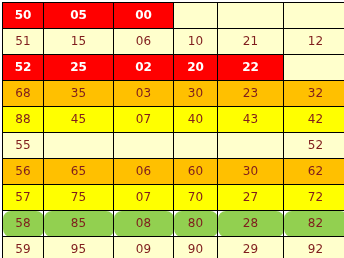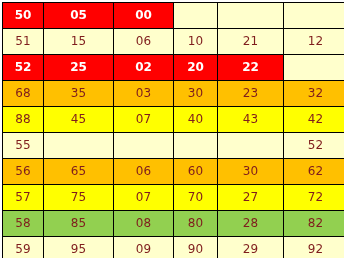--- a/index.html
+++ b/index.html
@@ -49,21 +49,21 @@
   table.number-grid td.c1 { width: 69px; }
   table.number-grid td.c2 { width: 59px; }
   table.number-grid td.c3 { width: 43px; }
   table.number-grid td.c4 { width: 65px; }
   table.number-grid td.c5 { width: 63px; }
 
   table.number-grid td.bg-cream  { background: #ffffcc; }
   table.number-grid td.bg-red    { background: #ff0000; color: #ffffff; font-weight: bold; }
   table.number-grid td.bg-orange { background: #ffc000; }
   table.number-grid td.bg-yellow { background: #ffff00; }
-  table.number-grid td.bg-green  { background: #92d050; }
+  table.number-grid td.bg-green  { background: #92d050; border-radius: 8px; }
 </style>
 </head>
 <body>
 
 <div id="grid-wrap">
   <table class="number-grid">
     <tbody>
         <tr>
           <td class="c0 bg-red">50</td>
           <td class="c1 bg-red">05</td>

